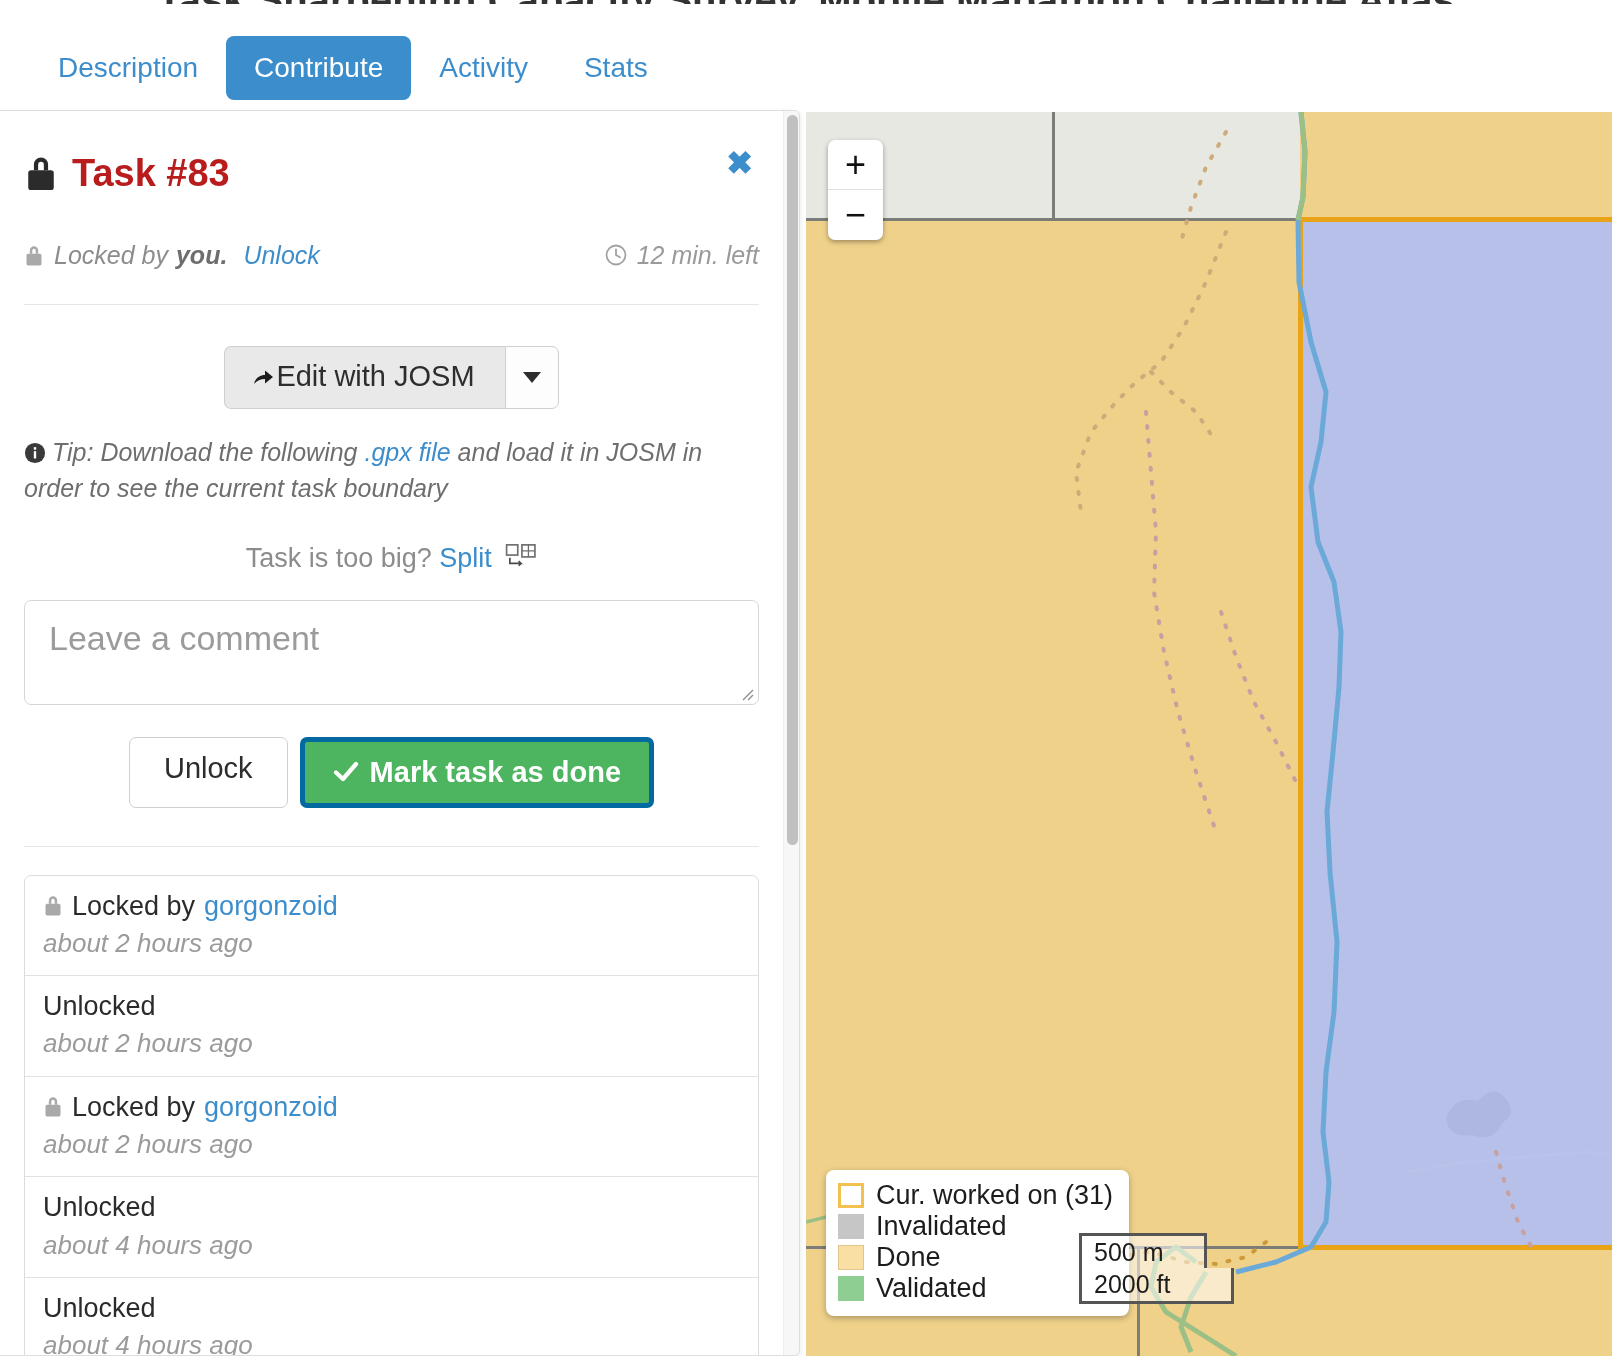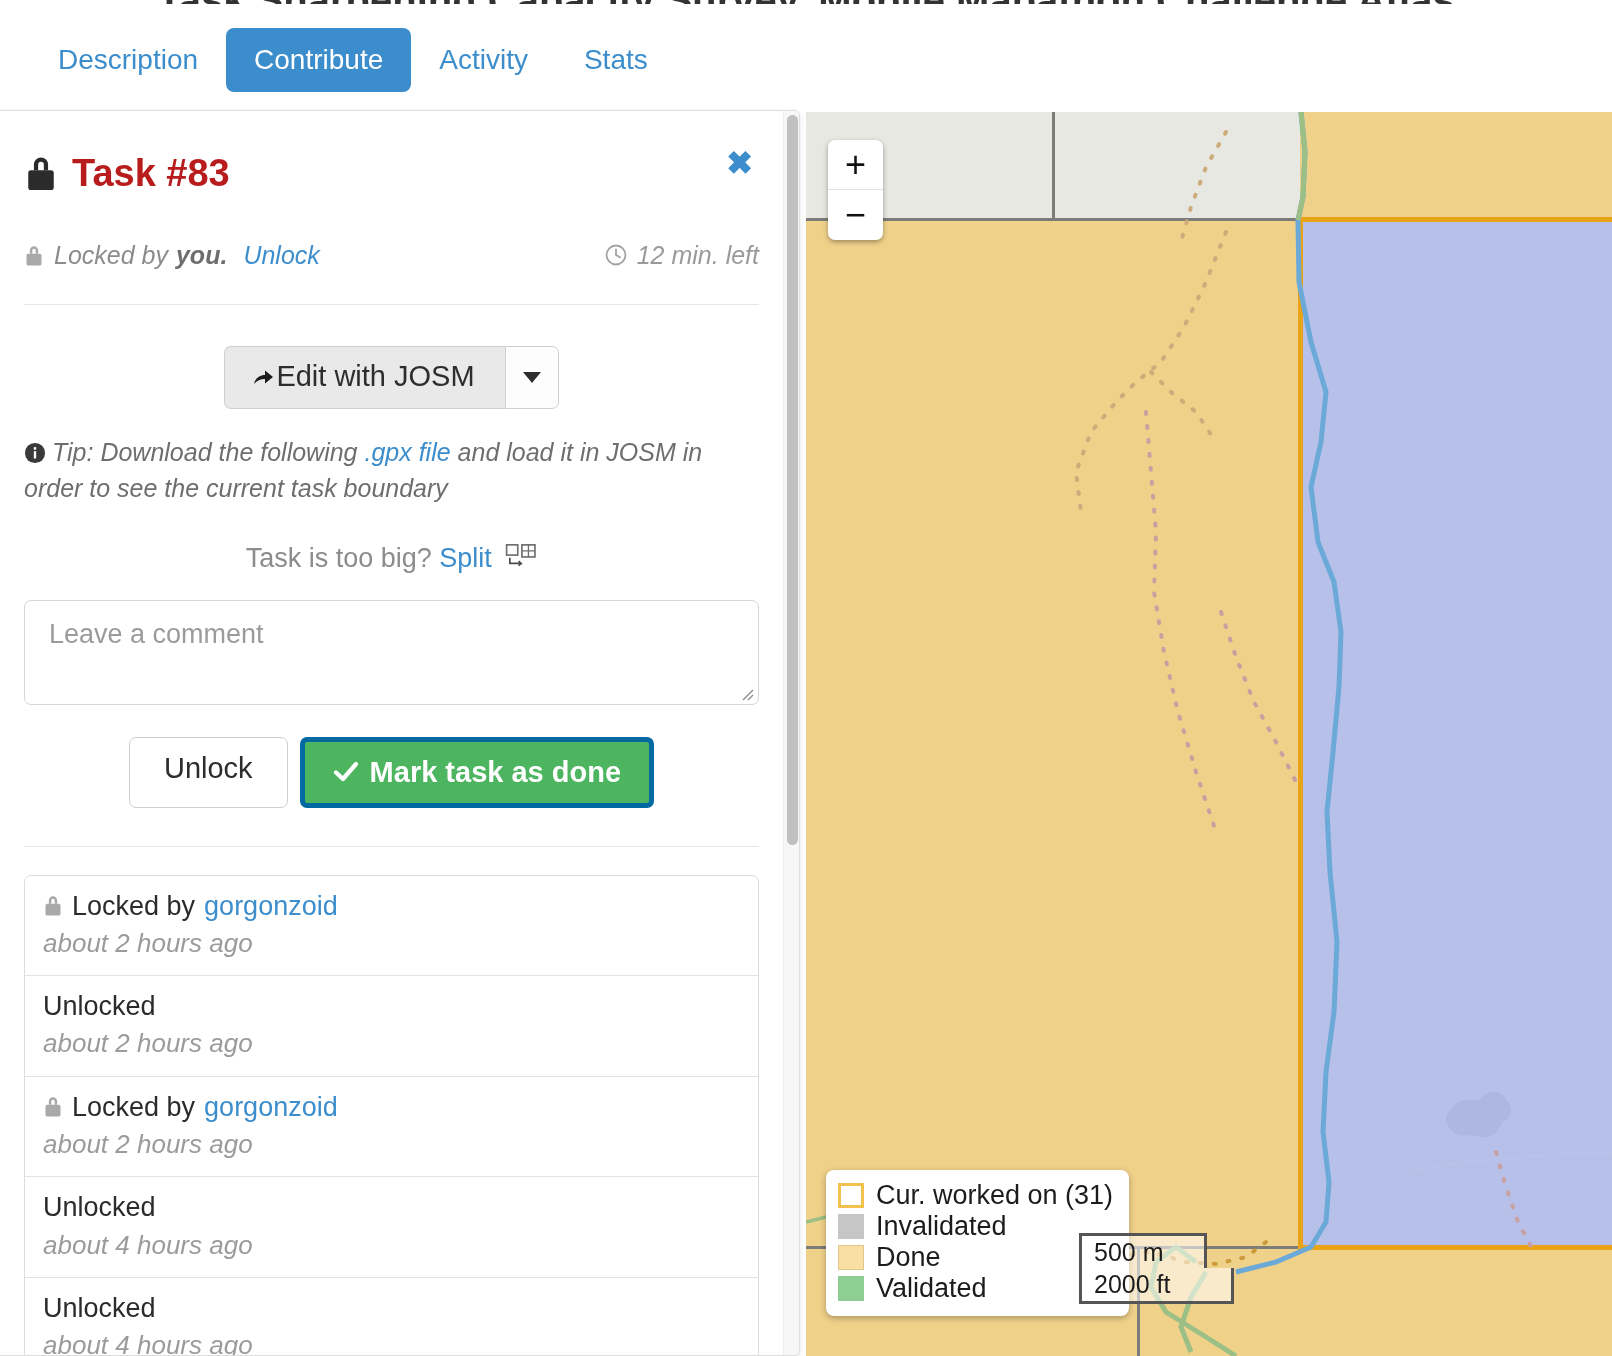--- a/index.html
+++ b/index.html
@@ -26,21 +26,21 @@
     overflow: hidden;
     height: 26px;
   }
 
   
   .tabs {
     position: absolute;
     top: 28px; left: 0;
     height: 72px;
     display: flex;
-    align-items: flex-start;
+    align-items: flex-end;
     padding-left: 30px;
     gap: 0px;
   }
   .tab {
     font-size: 28px;
     color: #3c8dcc;
     padding: 18px 28px;
     border-radius: 8px;
     line-height: 1;
     cursor: pointer;
@@ -187,21 +187,21 @@
     margin-top: 26px;
     width: 100%;
     height: 105px;
     border: 1px solid #d6d6d6;
     border-radius: 7px;
     position: relative;
     background: #fff;
   }
   .comment-ph {
     position: absolute; top: 18px; left: 24px;
-    font-size: 27px; color: #9b9b9b;
+    font-size: 34px; color: #9b9b9b;
     pointer-events: none;
   }
   .resize-grip {
     position: absolute; right: 4px; bottom: 3px;
     width: 16px; height: 16px;
   }
 
   
   .actions {
     margin-top: 32px;

